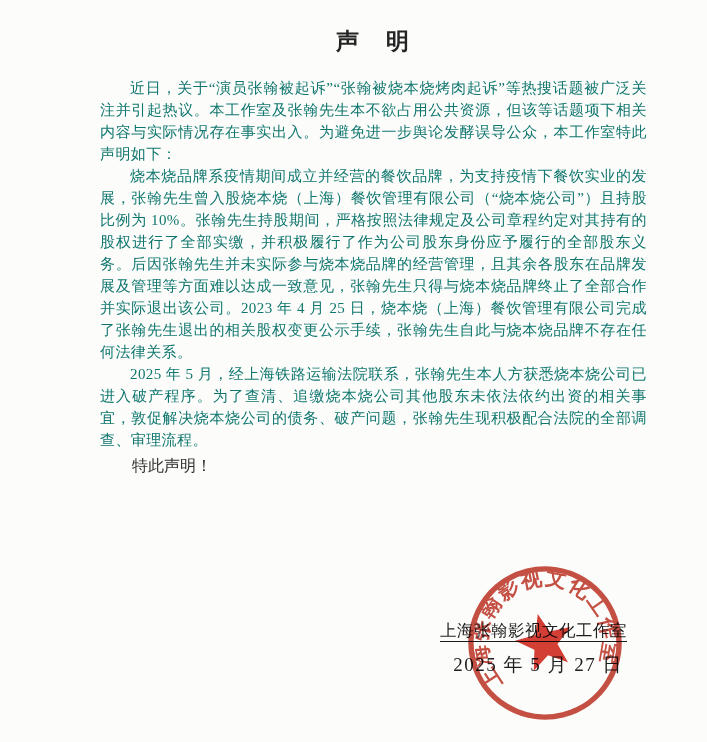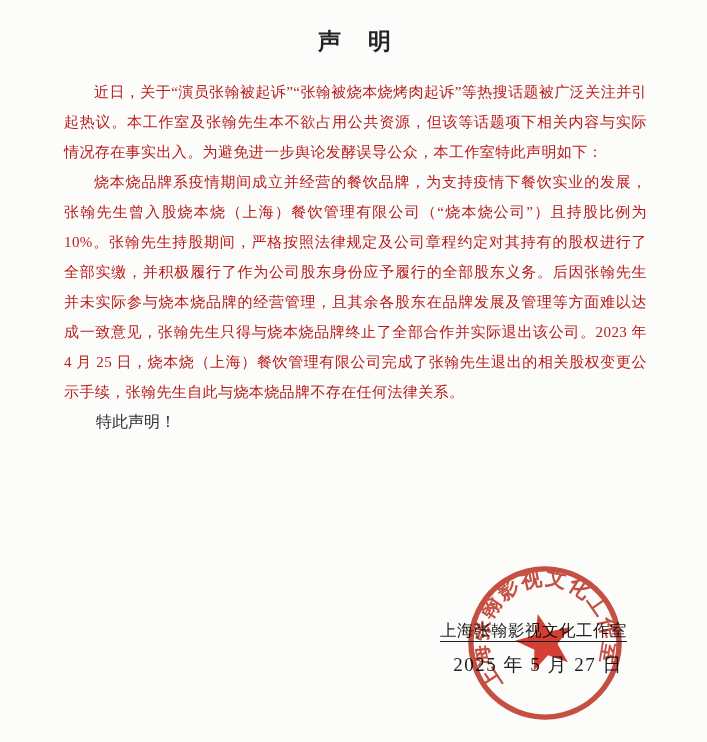--- a/index.html
+++ b/index.html
@@ -6,38 +6,38 @@
   body{
     width:707px;height:742px;
     background:#f4f4f2;
     font-family:"Liberation Serif", serif;
   }
   .page{
     position:relative;
     width:707px;height:742px;
     background:#fcfcfb;
     box-sizing:border-box;
-    padding:26px 60px 0 64px;
+    padding:26px 60px 0 100px;
     overflow:hidden;
   }
   .doc-title{
     margin:0 0 20px 0;
     text-align:center;
     font-size:23px;
     font-weight:bold;
     color:#232323;
     letter-spacing:2px;
   }
   .para{
     margin:0;
     text-indent:2em;
     font-size:15px;
-    line-height:30px;
+    line-height:22px;
     text-align:justify;
-    color:#b91c1c;
+    color:#0f766e;
     letter-spacing:0.4px;
   }
   .closing{
     margin:0;
     text-indent:2em;
     font-size:16px;
     line-height:30px;
     color:#2e2e2e;
   }
   .signature{
@@ -83,20 +83,21 @@
 </style>
 </head>
 <body>
 
 <div class="page">
 
   <h1 class="doc-title">声　明</h1>
 
   <p class="para">近日，关于“演员张翰被起诉”“张翰被烧本烧烤肉起诉”等热搜话题被广泛关注并引起热议。本工作室及张翰先生本不欲占用公共资源，但该等话题项下相关内容与实际情况存在事实出入。为避免进一步舆论发酵误导公众，本工作室特此声明如下：</p>
   <p class="para">烧本烧品牌系疫情期间成立并经营的餐饮品牌，为支持疫情下餐饮实业的发展，张翰先生曾入股烧本烧（上海）餐饮管理有限公司（“烧本烧公司”）且持股比例为 10%。张翰先生持股期间，严格按照法律规定及公司章程约定对其持有的股权进行了全部实缴，并积极履行了作为公司股东身份应予履行的全部股东义务。后因张翰先生并未实际参与烧本烧品牌的经营管理，且其余各股东在品牌发展及管理等方面难以达成一致意见，张翰先生只得与烧本烧品牌终止了全部合作并实际退出该公司。2023 年 4 月 25 日，烧本烧（上海）餐饮管理有限公司完成了张翰先生退出的相关股权变更公示手续，张翰先生自此与烧本烧品牌不存在任何法律关系。</p>
+  <p class="para">2025 年 5 月，经上海铁路运输法院联系，张翰先生本人方获悉烧本烧公司已进入破产程序。为了查清、追缴烧本烧公司其他股东未依法依约出资的相关事宜，敦促解决烧本烧公司的债务、破产问题，张翰先生现积极配合法院的全部调查、审理流程。</p>
   <p class="closing">特此声明！</p>
 
   <div class="signature">上海张翰影视文化工作室</div>
   <div class="sign-date">2025 年 5 月 27 日</div>
 
   <div class="stamp">
     <svg viewBox="0 0 160 160" xmlns="http://www.w3.org/2000/svg" aria-hidden="true">
       <circle cx="80" cy="80" r="74" fill="none" stroke="#c0392b" stroke-width="5.5"></circle>
       <defs>
         <path id="stamp-arc" d="M 29.8,109 A 58,58 0 1 1 130.2,109" fill="none"></path>

